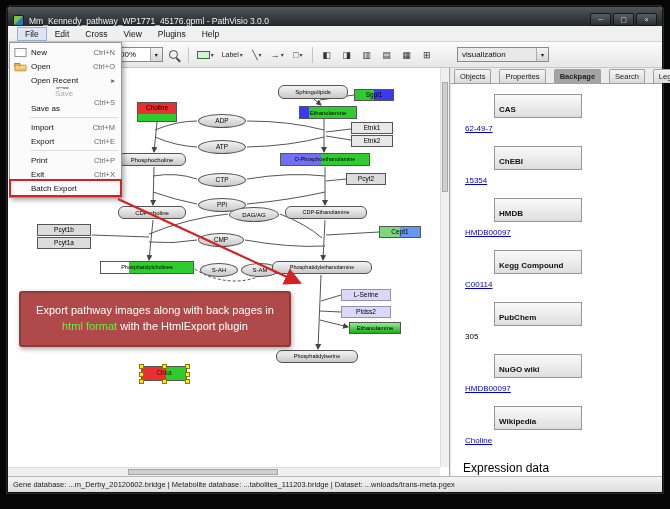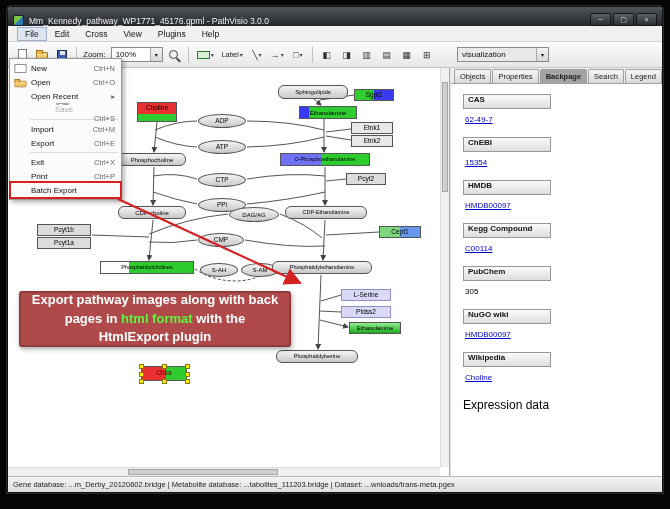--- a/index.html
+++ b/index.html
@@ -72,56 +72,56 @@
   .pnode.rounded { border-radius:6px; }
   .pnode.label-top { align-items:flex-start; padding-top:2px; }
   .handle { position:absolute; width:5px; height:5px; background:#ffee00; border:1px solid #887700; }
 
   .vscroll { position:absolute; right:0; top:0; width:9px; bottom:9px; background:#f0f0f0; border-left:1px solid #ddd; }
   .vthumb { position:absolute; left:1px; right:1px; top:14px; height:110px; background:#cfcfcf; border:1px solid #a6a6a6; }
   .hscroll { position:absolute; left:0; right:9px; bottom:0; height:9px; background:#f0f0f0; border-top:1px solid #ddd; }
   .hthumb { position:absolute; top:1px; bottom:1px; left:120px; width:150px; background:#cfcfcf; border:1px solid #a6a6a6; }
 
   .rightpanel { position:absolute; left:443px; top:0; right:0; bottom:0; background:#ececec; }
-  .tabs { display:flex; gap:1px; padding:1px 0 0 3px; font-size:7.5px; height:15px; }
+  .tabs { display:flex; gap:8px; padding:1px 0 0 3px; font-size:7.5px; height:15px; }
   .tab { padding:2px 5px 0 5px; background:linear-gradient(180deg,#f6f6f6,#d9d9d9);
          border:1px solid #a0a0a0; border-bottom:none; border-radius:2px 2px 0 0; color:#222; }
   .tab.active { background:#a3a3a3; font-weight:bold; }
   .panel-body { position:absolute; top:15px; left:0; right:0; bottom:0; background:#fff;
                 border-top:1px solid #a0a0a0; padding:10px 12px 0 12px; overflow:hidden; }
   .xref-title { color:#2222bb; font-weight:bold; font-size:9.5px; margin:4px 0 14px 0; }
   .xref-header { width:88px; height:15px; background:linear-gradient(180deg,#fafafa,#dedede);
-                 border:1px solid #979797; font-size:8px; font-weight:bold; padding:1px 4px; color:#111; }
+                 border:1px solid #979797; font-size:8px; font-weight:bold; padding:11px 4px; color:#111;margin-left:31px; }
   .xref-value { font-size:8px; color:#0000cc; text-decoration:underline; margin:4px 0 13px 2px; display:inline-block; }
   .xref-value.plain { color:#000; text-decoration:none;text-align:right; }
   .xref-section { line-height:1; }
   .xref-footer { font-weight:normal; font-size:12px; margin-top:3px; color:#000; }
 
   .statusbar { position:absolute; left:0; right:0; bottom:0; height:16px;
                background:linear-gradient(180deg,#f4f4f4,#dedede); border-top:1px solid #b8b8b8;
                display:flex; align-items:center; font-size:7.5px; color:#222; padding:0 5px; white-space:nowrap; }
 
   
   .filemenu { position:absolute; left:1px; top:35px; width:113px; background:#fbfbfb;
               border:1px solid #979797; box-shadow:2px 2px 5px rgba(0,0,0,.35);
-              padding:2px 1px; z-index:60;margin-top:16px; }
+              padding:2px 1px; z-index:60; }
   .fm-item { display:flex; align-items:center; height:14px; font-size:8px; color:#111; padding:0 5px 0 2px; }
   .fm-icon { width:15px; display:flex; justify-content:center; align-items:center; margin-right:3px; transform:scale(.8); }
   .fm-short { margin-left:auto; color:#666; font-size:7.5px; padding-left:6px; }
   .fm-sep { height:1px; background:#dcdcdc; margin:2px 2px 2px 19px; }
   .fm-item.disabled { color:#ababab;flex-direction:column; }
   .fm-item.disabled .fm-icon { opacity:.45; }
   .fm-item.highlighted { outline:2px solid #d42222; outline-offset:0px; }
 
   
   .annotation { position:absolute; left:11px; top:284px; width:272px; height:56px;
                 background:#b04a4a; border:2px solid #8c3a3a; border-radius:3px;
                 display:flex; align-items:center; justify-content:center;
                 padding:4px 10px; z-index:55; box-shadow:1px 2px 5px rgba(0,0,0,.35); }
-  .annotation p { color:#fff; font-weight:bold; font-size:13px; text-align:center; line-height:1.45; }
+  .annotation p { color:#fff; font-weight:normal; font-size:11px; text-align:center; line-height:1.45; }
   .annotation .hl { color:#5ef53e; }
   .callout-arrow { position:absolute; left:0; top:0; z-index:70; pointer-events:none; }
 </style>
 </head>
 <body>
 
 <div class="stage">
   <div class="window">
 
     <div class="titlebar">
@@ -393,41 +393,45 @@
         <div class="fm-item">
           <span class="fm-icon"></span>
           <span class="fm-label">Open Recent</span>
           <span class="fm-short">▸</span>
         </div>
         <div class="fm-item disabled">
           <span class="fm-icon ic-floppy"></span>
           <span class="fm-label">Save</span>
           <span class="fm-short">Ctrl+S</span>
         </div>
+        <div class="fm-item">
+          <span class="fm-icon"></span>
+          <span class="fm-label">Save as</span>
+        </div>
         <div class="fm-sep"></div>
         <div class="fm-item">
           <span class="fm-icon"></span>
           <span class="fm-label">Import</span>
           <span class="fm-short">Ctrl+M</span>
         </div>
         <div class="fm-item">
           <span class="fm-icon"></span>
           <span class="fm-label">Export</span>
           <span class="fm-short">Ctrl+E</span>
         </div>
         <div class="fm-sep"></div>
         <div class="fm-item">
           <span class="fm-icon"></span>
+          <span class="fm-label">Print</span>
+          <span class="fm-short">Ctrl+P</span>
+        </div>
+        <div class="fm-item">
+          <span class="fm-icon"></span>
           <span class="fm-label">Exit</span>
           <span class="fm-short">Ctrl+X</span>
-        </div>
-        <div class="fm-item">
-          <span class="fm-icon"></span>
-          <span class="fm-label">Print</span>
-          <span class="fm-short">Ctrl+P</span>
         </div>
         <div class="fm-item highlighted">
           <span class="fm-icon"></span>
           <span class="fm-label">Batch Export</span>
         </div>
       </div>
 
     <div class="annotation">
       <p><span>Export pathway images along with back pages in </span><span class="hl">html format</span><span> with the HtmlExport plugin</span></p>
     </div>

